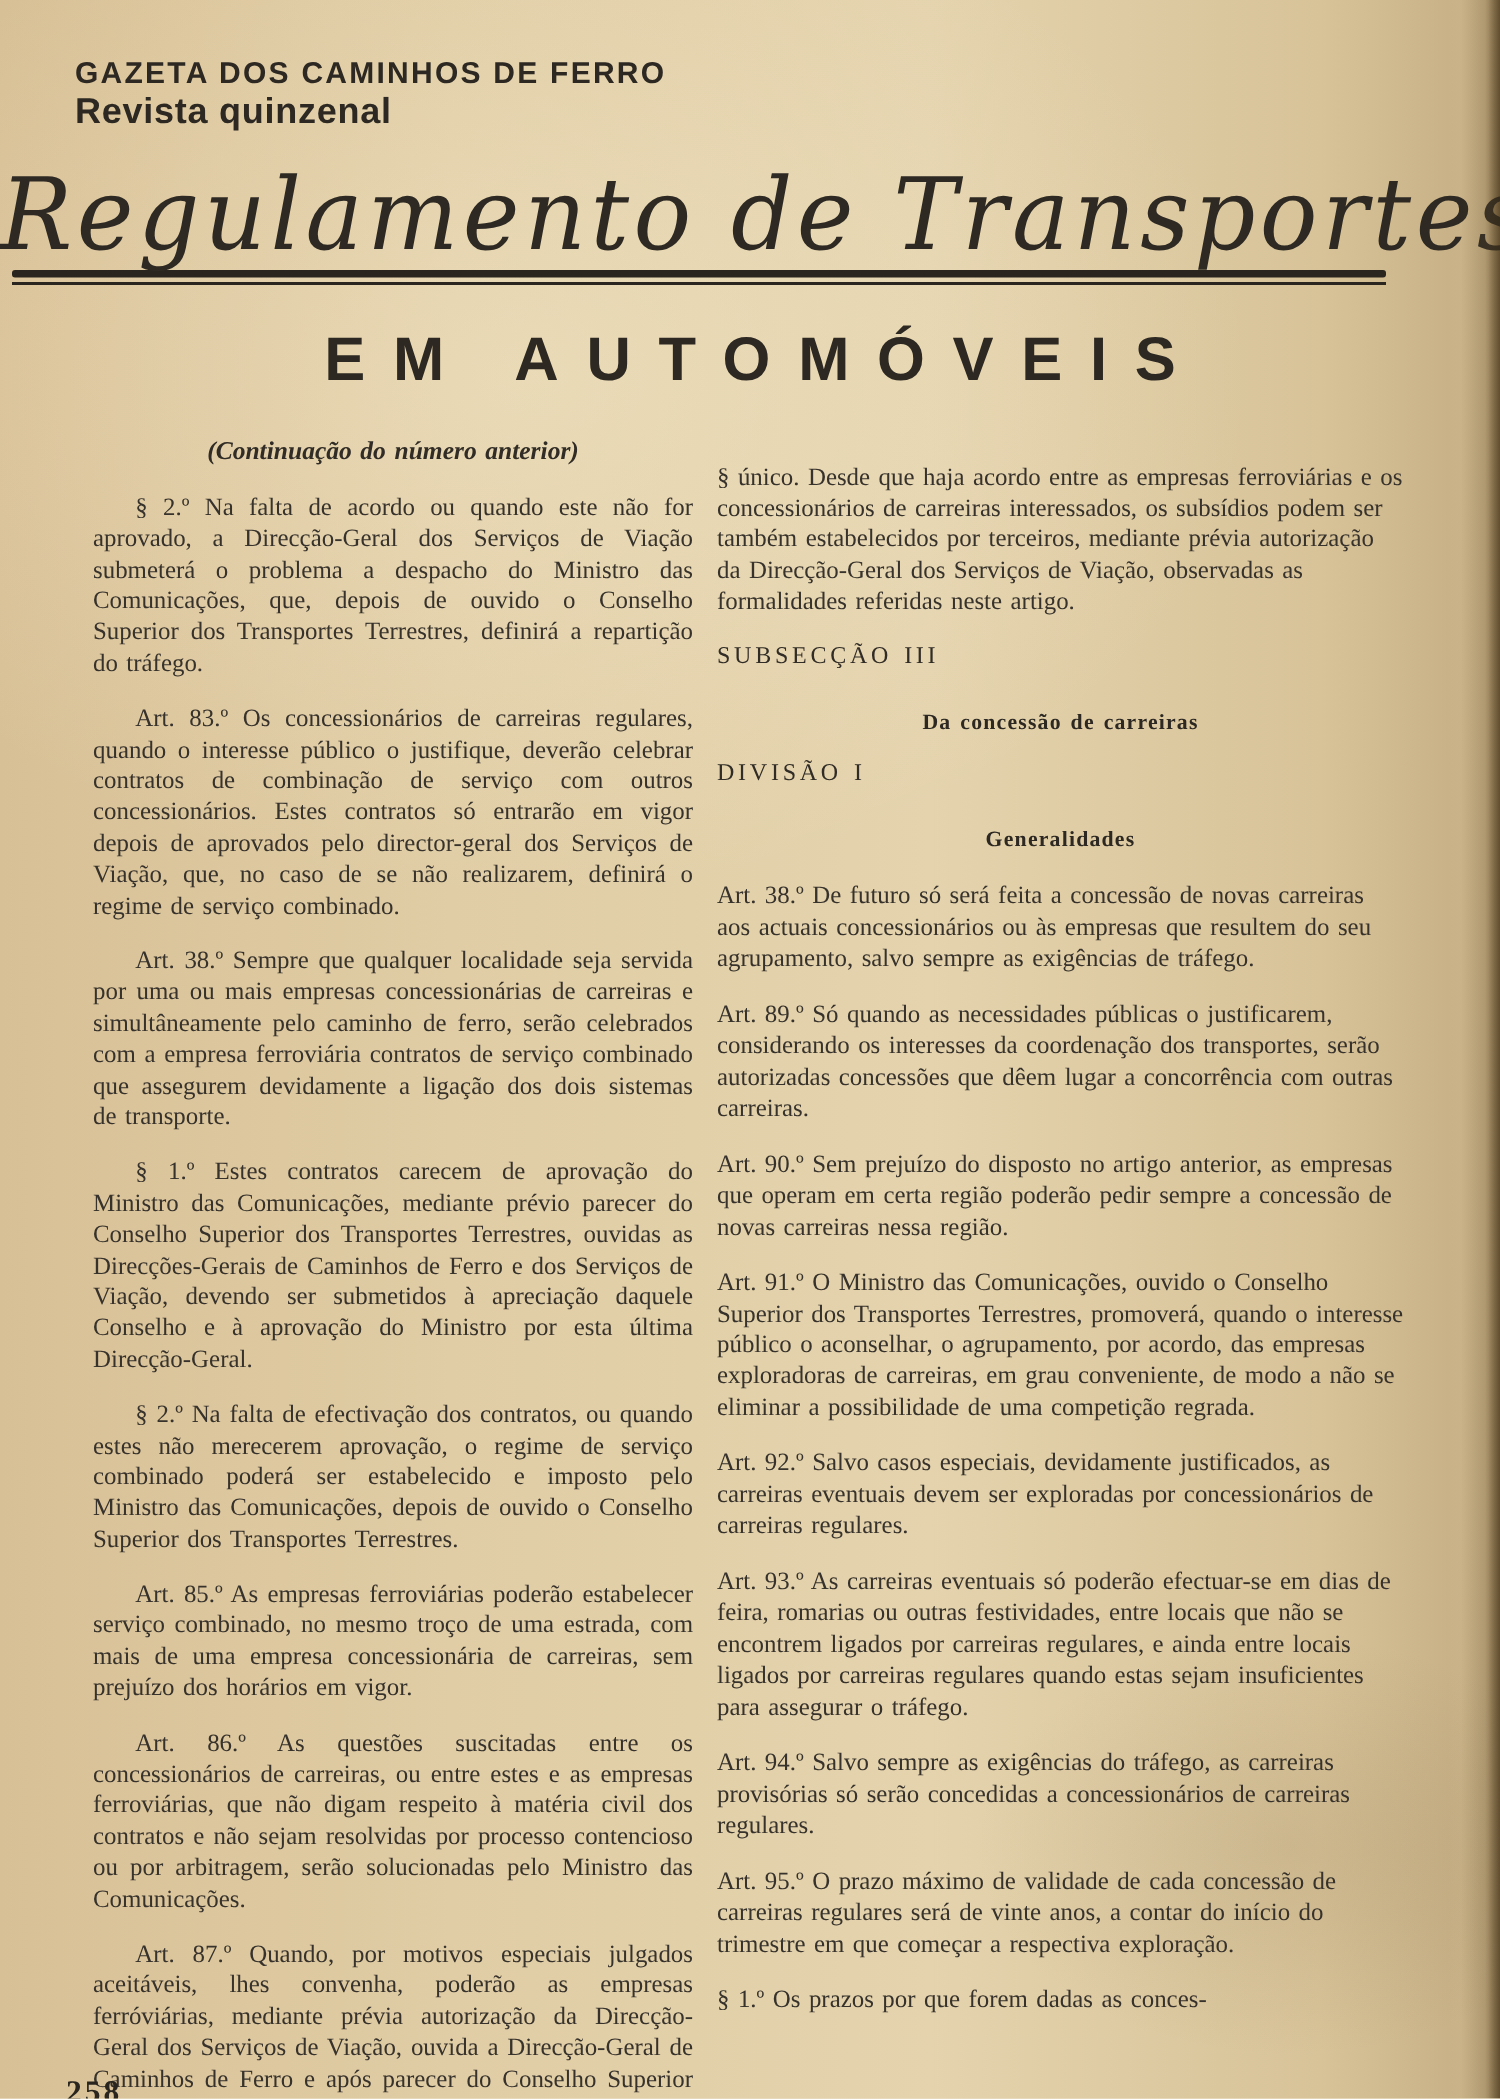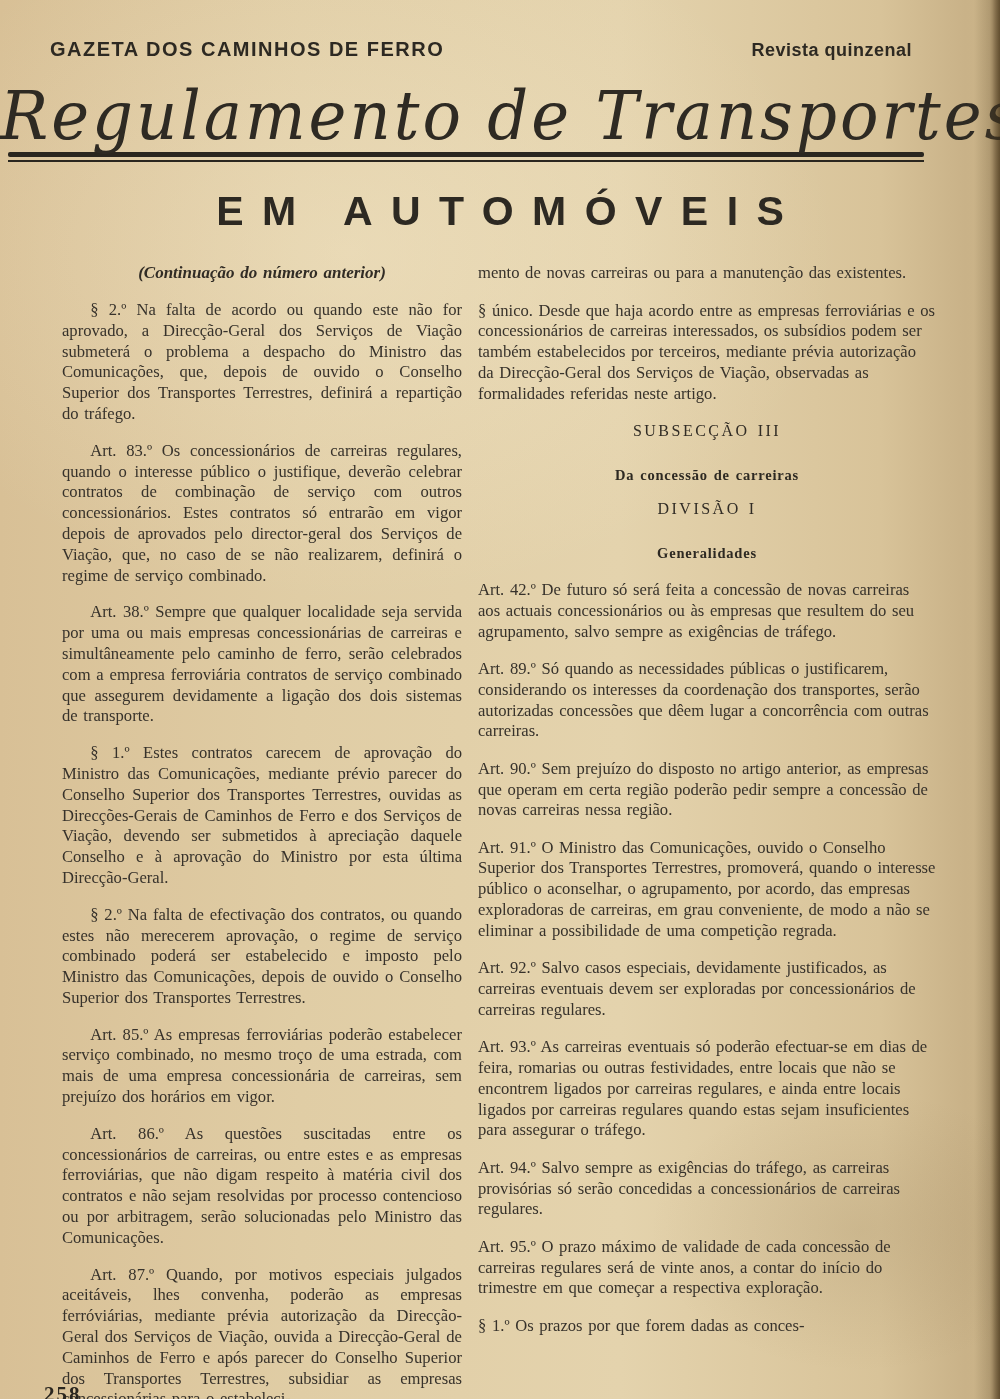--- a/index.html
+++ b/index.html
@@ -18,24 +18,24 @@
       #dcc69c;
     color:#37322b;
   }
   .gutter-shade{position:absolute;top:0;right:0;width:26px;height:100%;
     background:linear-gradient(90deg, rgba(90,70,40,0), rgba(90,70,40,.28) 70%, rgba(60,45,22,.55));
     pointer-events:none;}
   .masthead{
     display:flex;justify-content:space-between;align-items:baseline;
     padding:38px 88px 0 50px;
     font-family:"Liberation Sans", sans-serif;
-    font-weight:700;color:#2d2922;
+    font-weight:700;color:#2d2922;flex-direction:column;
   }
   .masthead .left{font-size:20px;letter-spacing:1.5px;}
-  .masthead .right{font-size:18px;letter-spacing:.5px;}
+  .masthead .right{font-size:24px;letter-spacing:.5px;}
   .title-block{text-align:center;margin-top:22px;}
   .script-title{
     font-family:"DejaVu Serif", serif;
     font-style:italic;
     font-size:64px;
     line-height:1.05;
     letter-spacing:3px;
     color:#2e2a23;
     transform:scaleY(1.04);
     white-space:nowrap;
@@ -64,21 +64,21 @@
     text-align:center;
     font-style:italic;
     font-weight:700;
     font-size:17px;
     margin:0 0 15px;
     color:#312c25;
   }
   .para{margin:16px;text-indent:1.7em;text-align:justify;}
   .opening{margin:0;text-indent:0;text-align:justify;}
   .subsection{
-    margin:13px 0 0;text-align:center;font-weight:400;
+    margin:13px 0 0;font-weight:400;
     font-size:16px;letter-spacing:2.5px;color:#312c25;
   }
   .heading-bold{
     margin:23px 0 3px;text-align:center;font-weight:700;
     font-size:14.5px;letter-spacing:.8px;color:#2d2922;
   }
   .page-number{
     position:absolute;left:44px;top:1382px;
     font-weight:700;font-size:21px;letter-spacing:2px;color:#2a261f;
   }
@@ -110,27 +110,26 @@
           <p class="para">Art. 83.º Os concessionários de carreiras regulares, quando o interesse público o justifique, deverão celebrar contratos de combinação de serviço com outros concessionários. Estes contratos só entrarão em vigor depois de aprovados pelo director-geral dos Serviços de Viação, que, no caso de se não realizarem, definirá o regime de serviço combinado.</p>
           <p class="para">Art. 38.º Sempre que qualquer localidade seja servida por uma ou mais empresas concessionárias de carreiras e simultâneamente pelo caminho de ferro, serão celebrados com a empresa ferroviária contratos de serviço combinado que assegurem devidamente a ligação dos dois sistemas de transporte.</p>
           <p class="para">§ 1.º Estes contratos carecem de aprovação do Ministro das Comunicações, mediante prévio parecer do Conselho Superior dos Transportes Terrestres, ouvidas as Direcções-Gerais de Caminhos de Ferro e dos Serviços de Viação, devendo ser submetidos à apreciação daquele Conselho e à aprovação do Ministro por esta última Direcção-Geral.</p>
           <p class="para">§ 2.º Na falta de efectivação dos contratos, ou quando estes não merecerem aprovação, o regime de serviço combinado poderá ser estabelecido e imposto pelo Ministro das Comunicações, depois de ouvido o Conselho Superior dos Transportes Terrestres.</p>
           <p class="para">Art. 85.º As empresas ferroviárias poderão estabelecer serviço combinado, no mesmo troço de uma estrada, com mais de uma empresa concessionária de carreiras, sem prejuízo dos horários em vigor.</p>
           <p class="para">Art. 86.º As questões suscitadas entre os concessionários de carreiras, ou entre estes e as empresas ferroviárias, que não digam respeito à matéria civil dos contratos e não sejam resolvidas por processo contencioso ou por arbitragem, serão solucionadas pelo Ministro das Comunicações.</p>
           <p class="para">Art. 87.º Quando, por motivos especiais julgados aceitáveis, lhes convenha, poderão as empresas ferróviárias, mediante prévia autorização da Direcção-Geral dos Serviços de Viação, ouvida a Direcção-Geral de Caminhos de Ferro e após parecer do Conselho Superior dos Transportes Terrestres, subsidiar as empresas concessionárias para o estabeleci-</p>
         </div>
     </div>
     <div>
-        <p class="opening">mento de novas carreiras ou para a manutenção das existentes.</p>
         <p class="paragraph">§ único. Desde que haja acordo entre as empresas ferroviárias e os concessionários de carreiras interessados, os subsídios podem ser também estabelecidos por terceiros, mediante prévia autorização da Direcção-Geral dos Serviços de Viação, observadas as formalidades referidas neste artigo.</p>
         <h3 class="subsection">SUBSECÇÃO III</h3>
         <h3 class="heading-bold">Da concessão de carreiras</h3>
         <h3 class="subsection">DIVISÃO I</h3>
         <h3 class="heading-bold">Generalidades</h3>
-        <p class="paragraph">Art. 42.º De futuro só será feita a concessão de novas carreiras aos actuais concessionários ou às empresas que resultem do seu agrupamento, salvo sempre as exigências de tráfego.</p>
+        <p class="paragraph">Art. 38.º De futuro só será feita a concessão de novas carreiras aos actuais concessionários ou às empresas que resultem do seu agrupamento, salvo sempre as exigências de tráfego.</p>
         <p class="paragraph">Art. 89.º Só quando as necessidades públicas o justificarem, considerando os interesses da coordenação dos transportes, serão autorizadas concessões que dêem lugar a concorrência com outras carreiras.</p>
         <p class="paragraph">Art. 90.º Sem prejuízo do disposto no artigo anterior, as empresas que operam em certa região poderão pedir sempre a concessão de novas carreiras nessa região.</p>
         <p class="paragraph">Art. 91.º O Ministro das Comunicações, ouvido o Conselho Superior dos Transportes Terrestres, promoverá, quando o interesse público o aconselhar, o agrupamento, por acordo, das empresas exploradoras de carreiras, em grau conveniente, de modo a não se eliminar a possibilidade de uma competição regrada.</p>
         <p class="paragraph">Art. 92.º Salvo casos especiais, devidamente justificados, as carreiras eventuais devem ser exploradas por concessionários de carreiras regulares.</p>
         <p class="paragraph">Art. 93.º As carreiras eventuais só poderão efectuar-se em dias de feira, romarias ou outras festividades, entre locais que não se encontrem ligados por carreiras regulares, e ainda entre locais ligados por carreiras regulares quando estas sejam insuficientes para assegurar o tráfego.</p>
         <p class="paragraph">Art. 94.º Salvo sempre as exigências do tráfego, as carreiras provisórias só serão concedidas a concessionários de carreiras regulares.</p>
         <p class="paragraph">Art. 95.º O prazo máximo de validade de cada concessão de carreiras regulares será de vinte anos, a contar do início do trimestre em que começar a respectiva exploração.</p>
         <p class="paragraph">§ 1.º Os prazos por que forem dadas as conces-</p>
       </div>
   </div>

